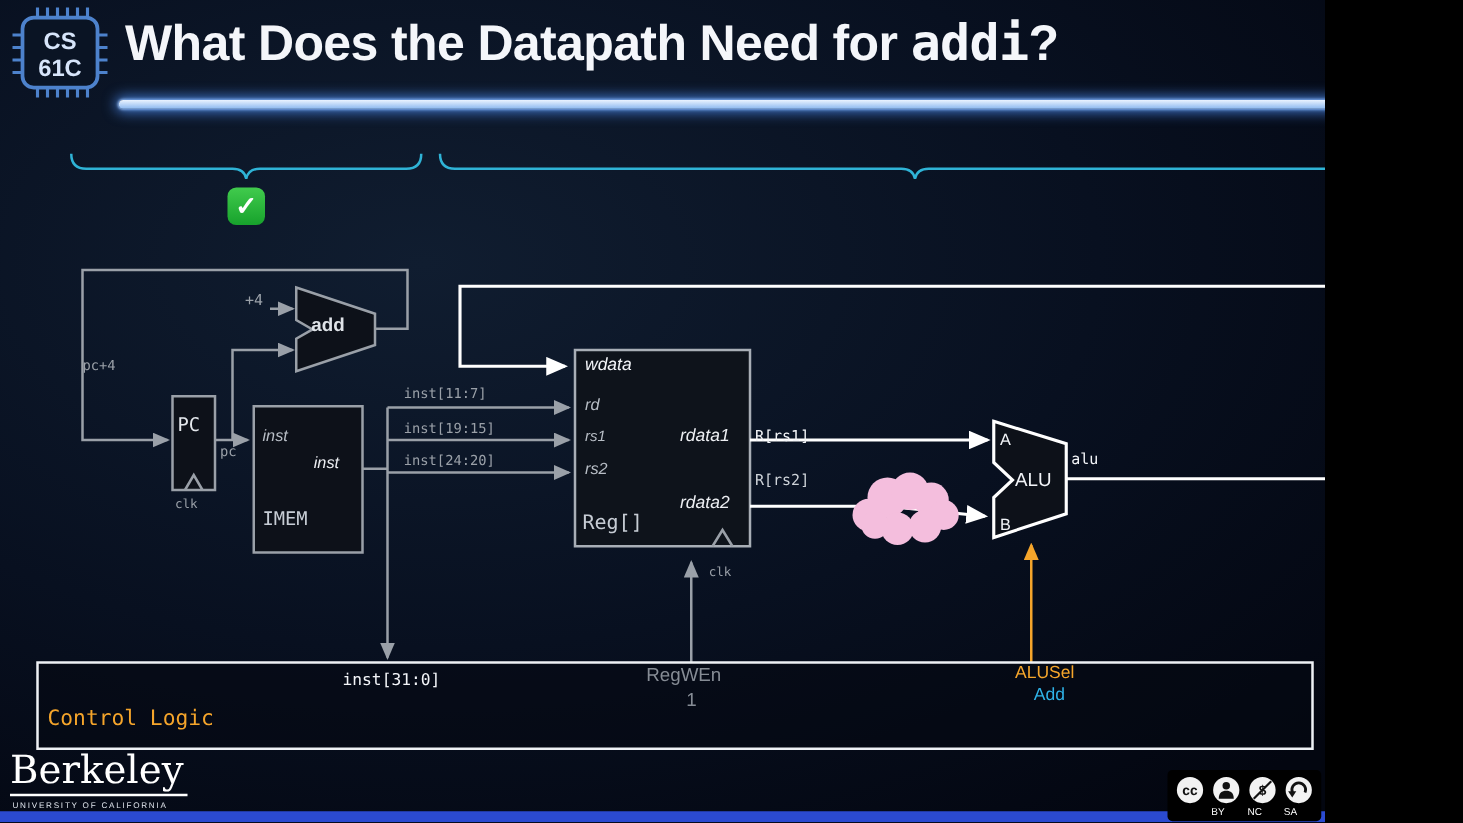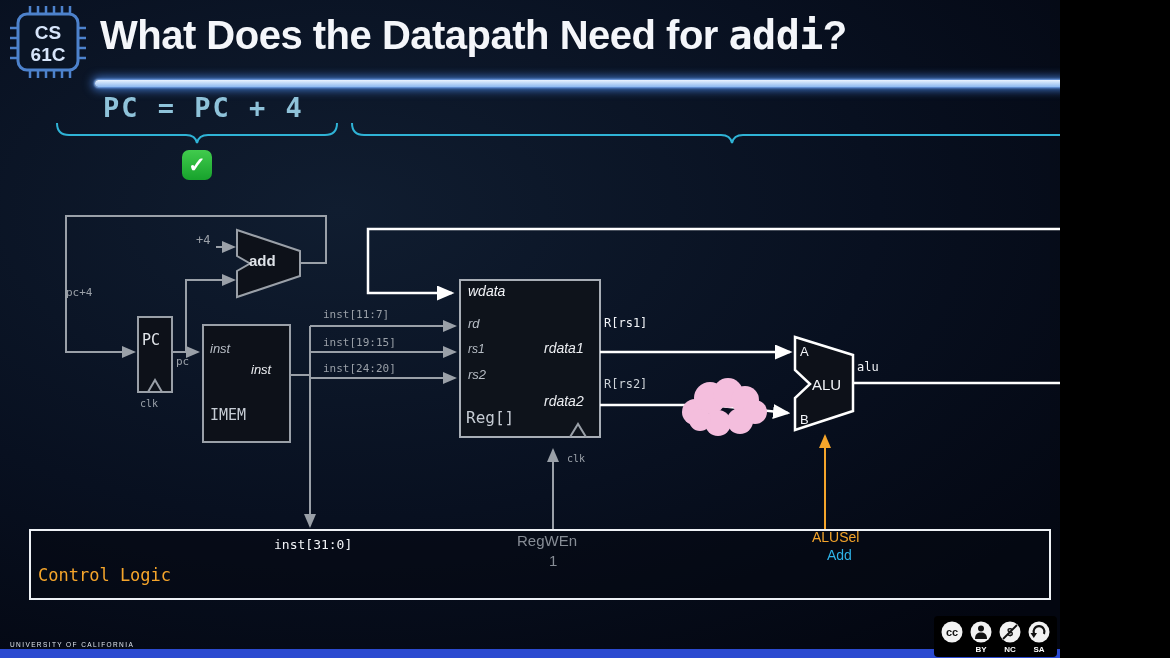--- a/index.html
+++ b/index.html
@@ -28,21 +28,21 @@
   .ctrl-box-label{color:#f5a52b}
   .wordmark{position:absolute;left:8px;top:601px;color:#fff;
      font-family:"DejaVu Serif","Liberation Serif",serif;font-size:31px;line-height:1;
      border-bottom:2px solid #fff;padding:0 3px 3px 0;display:inline-block}
   .univ{position:absolute;left:10px;top:641px;color:#dfe4ec;font-size:6.5px;letter-spacing:1.4px}
   .bottom-bar{position:absolute;left:0;bottom:0;width:100%;height:9px;background:#2b4ad0}
   .cc-badge{position:absolute;right:3px;bottom:1px;background:#000;border-radius:4px;
      padding:4px 6px 3px;z-index:5;display:flex;flex-direction:column;gap:1px}
   .cc-icons{display:flex;gap:5px}
   .cc-labels{display:flex;gap:5px;margin-left:29px}
-  .cc-labels span{width:24px;text-align:center;color:#fff;font-size:8px;font-weight:bold}
+  .cc-labels span{width:24px;color:#fff;font-size:8px;font-weight:normal}
   svg text{font-family:"Liberation Sans",sans-serif}
 </style>
 </head>
 <body>
 
 <div class="slide">
 
   <svg class="abs" style="left:6px;top:4px" width="84" height="76" viewBox="0 0 84 76">
     <g stroke="#4d82cc" stroke-width="2.5">
       <line x1="24" y1="2" x2="24" y2="10"></line>
@@ -68,21 +68,20 @@
     </g>
     <rect x="12" y="10" width="60" height="56" rx="9" fill="#0a1424" stroke="#4d82cc" stroke-width="3"></rect>
     <text x="42" y="35" text-anchor="middle" font-size="19" font-weight="bold" fill="#d7e5fa">CS</text>
     <text x="42" y="57" text-anchor="middle" font-size="19" font-weight="bold" fill="#d7e5fa">61C</text>
   </svg>
 
   <div class="title"><span>What Does the Datapath Need for </span><span class="code">addi</span><span>?</span></div>
 
   <div class="divider"></div>
 
-  <div class="eq" style="left:103px">PC = PC + 4</div>
   <div class="check">✓</div>
 
   <svg class="abs" style="left:0;top:0" width="1170" height="658" viewBox="0 0 1170 658">
     <defs>
       <marker id="ag" markerWidth="7" markerHeight="6" refX="6" refY="3" orient="auto">
         <path d="M0,0 L7,3 L0,6 Z" fill="#9aa0a8"></path>
       </marker>
       <marker id="aw" markerWidth="7" markerHeight="6" refX="6" refY="3" orient="auto">
         <path d="M0,0 L7,3 L0,6 Z" fill="#ffffff"></path>
       </marker>
@@ -157,35 +156,36 @@
 
   <div class="L sans it b" style="left:468px;top:284px;font-size:14px;color:#f2f4f8">wdata</div>
   <div class="L sans it" style="left:468px;top:317px;font-size:13px;color:#b8bec6">rd</div>
   <div class="L sans it" style="left:468px;top:343px;font-size:12px;color:#b8bec6">rs1</div>
   <div class="L sans it" style="left:468px;top:368px;font-size:13px;color:#b8bec6">rs2</div>
   <div class="L sans it" style="left:544px;top:341px;font-size:14px;color:#eceef2">rdata1</div>
   <div class="L sans it" style="left:544px;top:394px;font-size:14px;color:#eceef2">rdata2</div>
   <div class="L b" style="left:466px;top:410px;font-size:16px;color:#c6ccd4">Reg[]</div>
   <div class="L" style="left:567px;top:454px;font-size:10px">clk</div>
 
-  <div class="L w" style="left:604px;top:317px;font-size:12px">R[rs1]</div>
+  <div class="L w" style="left:604px;top:343px;font-size:12px">R[rs1]</div>
   <div class="L" style="left:604px;top:378px;font-size:12px;color:#cdd2d8">R[rs2]</div>
 
   <div class="L sans w" style="left:800px;top:345px;font-size:13px">A</div>
   <div class="L sans w" style="left:800px;top:413px;font-size:13px">B</div>
   <div class="L sans b w" style="left:812px;top:377px;font-size:15px">ALU</div>
   <div class="L w" style="left:857px;top:361px;font-size:12px">alu</div>
 
   <div class="L w" style="left:274px;top:538px;font-size:13px">inst[31:0]</div>
   <div class="L sans b" style="left:517px;top:533px;font-size:15px;color:#868c95">RegWEn</div>
   <div class="L sans" style="left:549px;top:553px;font-size:15px;color:#868c95">1</div>
   <div class="L sans b" style="left:812px;top:530px;font-size:14px;color:#f5a52b">ALUSel</div>
   <div class="L sans" style="left:827px;top:548px;font-size:14px;color:#2fb3e8">Add</div>
   <div class="L b ctrl-box-label" style="left:38px;top:567px;font-size:17px">Control Logic</div>
 
+  <div class="wordmark">Berkeley</div>
   <div class="univ">UNIVERSITY OF CALIFORNIA</div>
   <div class="bottom-bar"></div>
 
   <div class="cc-badge">
     <div class="cc-icons">
       <svg width="24" height="24" viewBox="0 0 24 24">
         <circle cx="12" cy="12" r="10.5" fill="#f2f2f2"></circle>
         <text x="12" y="16" text-anchor="middle" font-size="11" font-weight="bold" fill="#111">cc</text>
       </svg>
       <svg width="24" height="24" viewBox="0 0 24 24">

